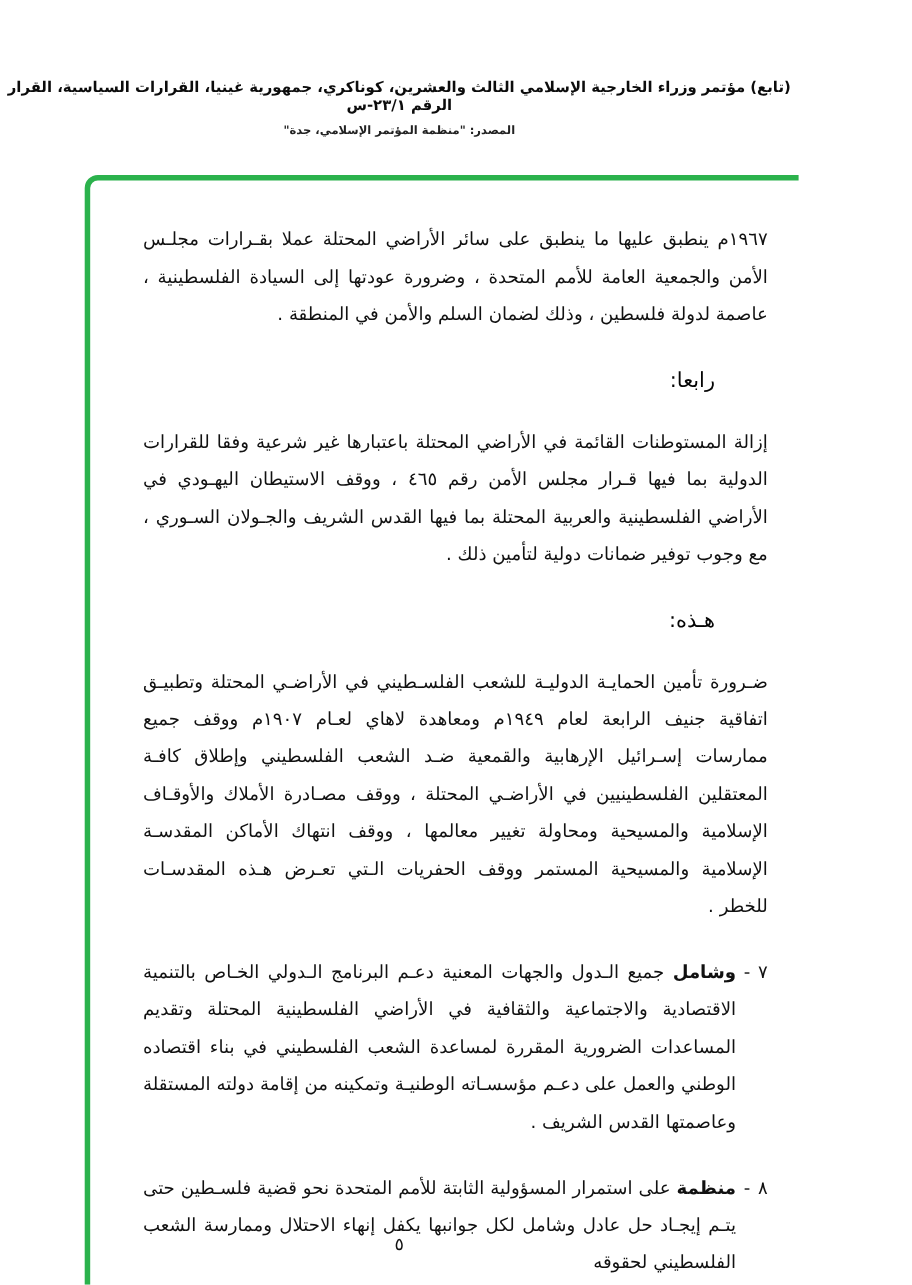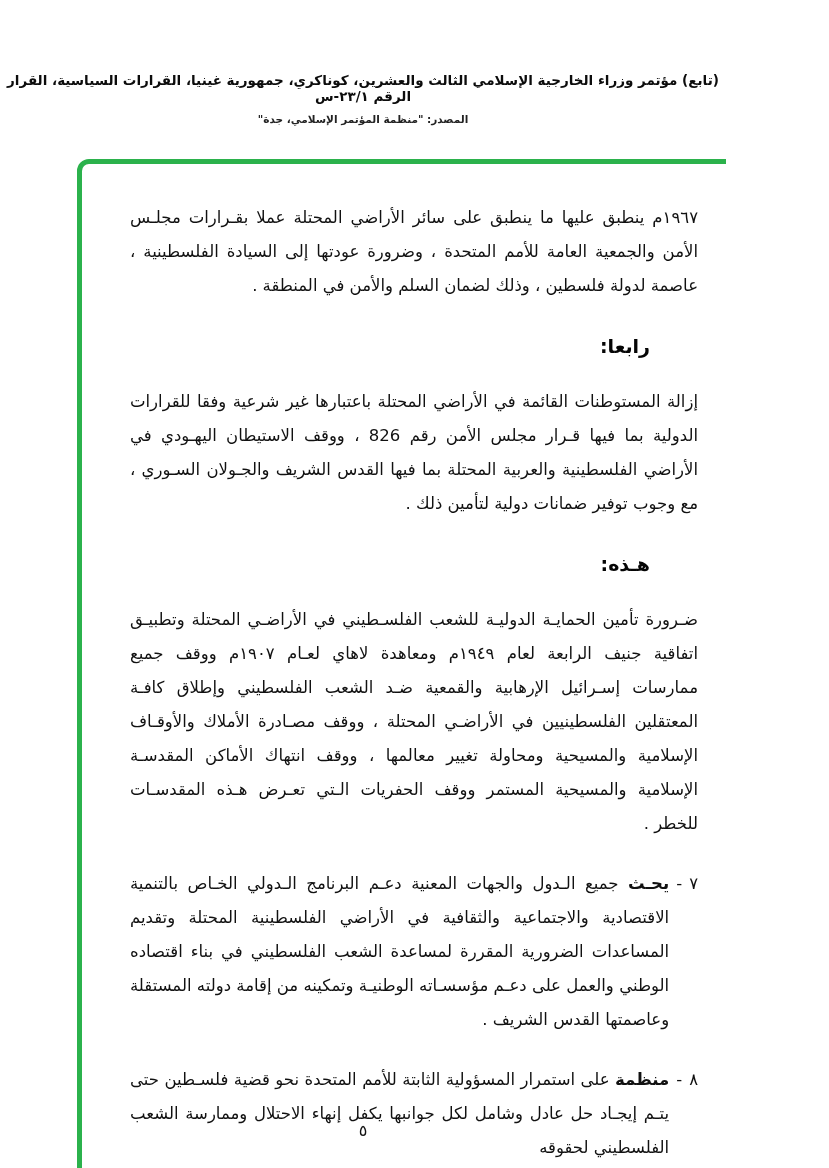--- a/index.html
+++ b/index.html
@@ -48,21 +48,21 @@
     font-size: 16.5px;
     line-height: 34px;
     margin-top: 11px;
   }
   .body-text p {
     margin: 0 0 8px 0;
   }
   h3.section-heading {
     direction: rtl;
     font-size: 19px;
-    font-weight: bold;
+    font-weight: normal;
     margin: 26px 48px 22px 0;
     color: #050505;
   }
   .item {
     direction: rtl;
     display: flex;
     align-items: flex-start;
     gap: 7px;
     margin-top: 26px;
   }
@@ -106,30 +106,30 @@
     <div class="line2">المصدر:  "منظمة المؤتمر الإسلامي، جدة"</div>
   </header>
 
   <div class="green-box" style="border-color: rgb(43, 178, 76);">
     <div class="body-text">
 
       <p>١٩٦٧م ينطبق عليها ما ينطبق على سائر الأراضي المحتلة عملا بقـرارات مجلـس الأمن والجمعية العامة للأمم المتحدة ، وضرورة عودتها إلى السيادة الفلسطينية ، عاصمة لدولة فلسطين ، وذلك لضمان السلم والأمن في المنطقة .</p>
 
       <h3 class="section-heading">رابعا:</h3>
 
-      <p>إزالة المستوطنات القائمة في الأراضي المحتلة باعتبارها غير شرعية وفقا للقرارات الدولية بما فيها قـرار مجلس الأمن رقم 826 ، ووقف الاستيطان اليهـودي في الأراضي الفلسطينية والعربية المحتلة بما فيها القدس الشريف والجـولان السـوري ، مع وجوب توفير ضمانات دولية لتأمين ذلك .</p>
+      <p>إزالة المستوطنات القائمة في الأراضي المحتلة باعتبارها غير شرعية وفقا للقرارات الدولية بما فيها قـرار مجلس الأمن رقم ٤٦٥ ، ووقف الاستيطان اليهـودي في الأراضي الفلسطينية والعربية المحتلة بما فيها القدس الشريف والجـولان السـوري ، مع وجوب توفير ضمانات دولية لتأمين ذلك .</p>
 
       <h3 class="section-heading">هـذه:</h3>
 
       <p>ضـرورة تأمين الحمايـة الدوليـة للشعب الفلسـطيني في الأراضـي المحتلة وتطبيـق اتفاقية جنيف الرابعة لعام ١٩٤٩م ومعاهدة لاهاي لعـام ١٩٠٧م ووقف جميع ممارسات إسـرائيل الإرهابية والقمعية ضـد الشعب الفلسطيني وإطلاق كافـة المعتقلين الفلسطينيين في الأراضـي المحتلة ، ووقف مصـادرة الأملاك والأوقـاف الإسلامية والمسيحية ومحاولة تغيير معالمها ، ووقف انتهاك الأماكن المقدسـة الإسلامية والمسيحية المستمر ووقف الحفريات الـتي تعـرض هـذه المقدسـات للخطر .</p>
 
       <div class="item">
         <span class="num">٧</span>
         <span class="dash">-</span>
-        <p class="item-body"><span class="lead">يحـث</span> <span>جميع الـدول والجهات المعنية دعـم البرنامج الـدولي الخـاص بالتنمية الاقتصادية والاجتماعية والثقافية في الأراضي الفلسطينية المحتلة وتقديم المساعدات الضرورية المقررة لمساعدة الشعب الفلسطيني في بناء اقتصاده الوطني والعمل على دعـم مؤسسـاته الوطنيـة وتمكينه من إقامة دولته المستقلة وعاصمتها القدس الشريف .</span></p>
+        <p class="item-body"><span class="lead">وشامل</span> <span>جميع الـدول والجهات المعنية دعـم البرنامج الـدولي الخـاص بالتنمية الاقتصادية والاجتماعية والثقافية في الأراضي الفلسطينية المحتلة وتقديم المساعدات الضرورية المقررة لمساعدة الشعب الفلسطيني في بناء اقتصاده الوطني والعمل على دعـم مؤسسـاته الوطنيـة وتمكينه من إقامة دولته المستقلة وعاصمتها القدس الشريف .</span></p>
       </div>
 
       <div class="item">
         <span class="num">٨</span>
         <span class="dash">-</span>
         <p class="item-body"><span class="lead">منظمة</span> <span>على استمرار المسؤولية الثابتة للأمم المتحدة نحو قضية فلسـطين حتى يتـم إيجـاد حل عادل وشامل لكل جوانبها يكفل إنهاء الاحتلال وممارسة الشعب الفلسطيني لحقوقه</span></p>
       </div>
 
     </div>
   </div>

